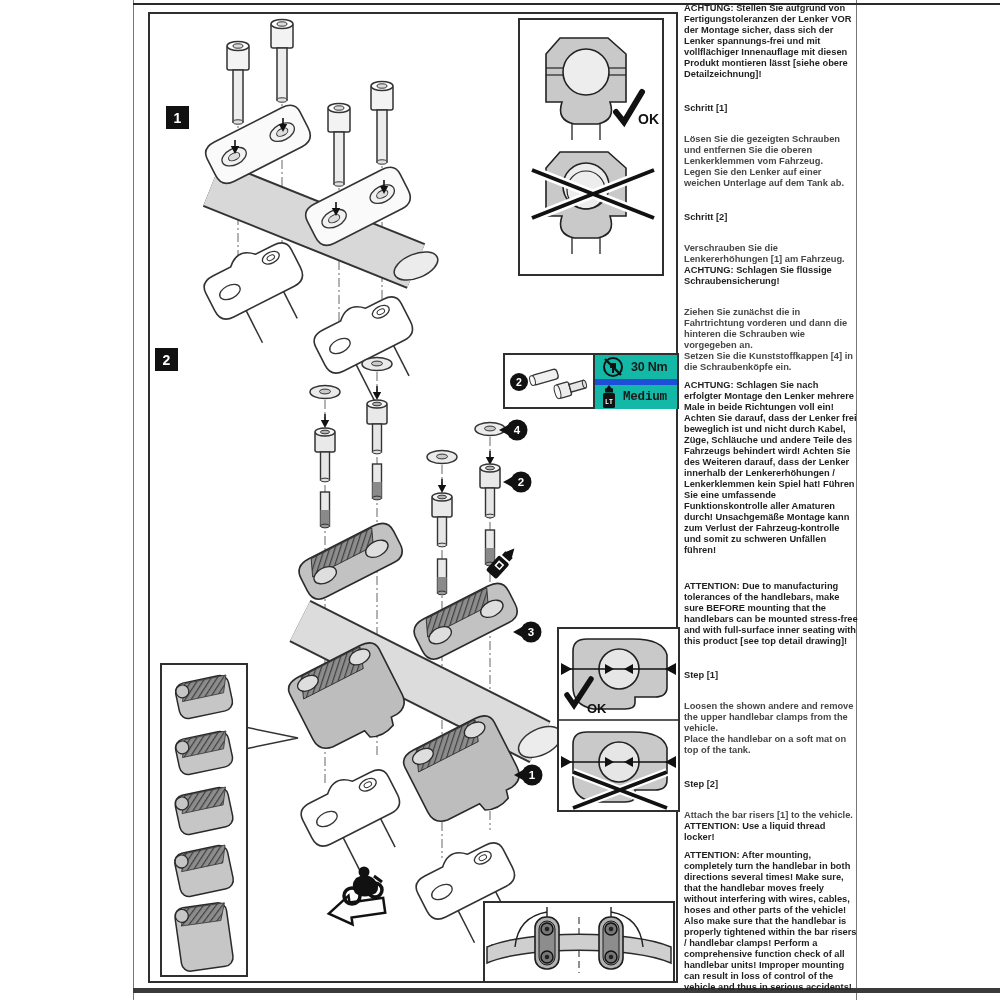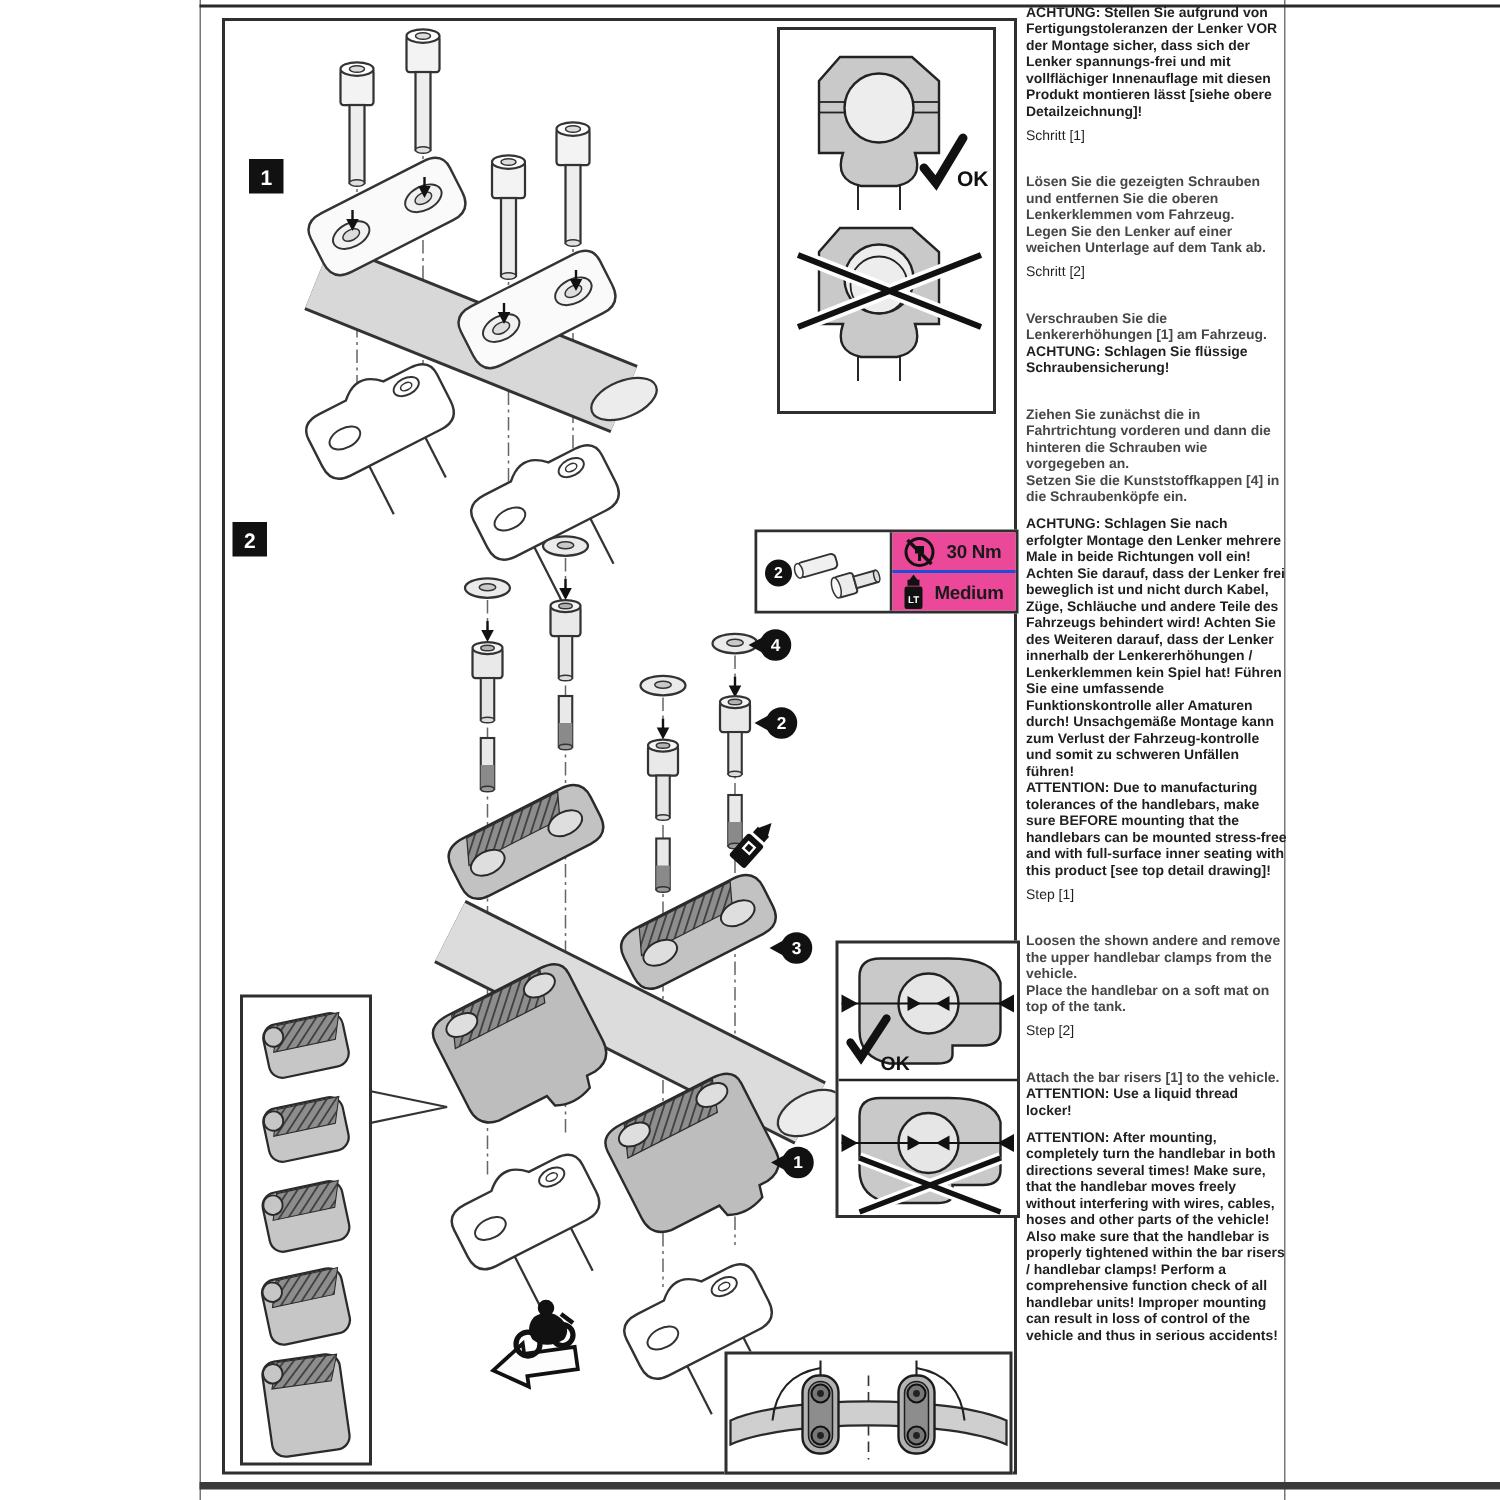--- a/index.html
+++ b/index.html
@@ -13,32 +13,32 @@
   .frame{position:absolute;left:148px;top:12px;width:530px;height:971px;border:2px solid #2f2f2f;box-sizing:border-box;background:#fff;}
   .frame svg.main{position:absolute;left:0;top:0;}
   .inset{position:absolute;border:2px solid #2f2f2f;background:#fff;box-sizing:border-box;}
   .inset-top{left:368px;top:4px;width:146px;height:258px;}
   .inset-torque{left:353px;top:339px;width:176px;height:56px;display:flex;}
   .inset-align{left:407px;top:613px;width:123px;height:185px;}
   .inset-variants{left:10px;top:649px;width:88px;height:314px;}
   .inset-overview{left:333px;top:887px;width:192px;height:82px;}
   .tq-left{width:88px;height:100%;position:relative;background:#fff;}
   .tq-right{flex:1;border-left:2px solid #2f2f2f;display:flex;flex-direction:column;}
-  .tq-row{flex:1;background:#ec4899;display:flex;align-items:center;gap:6px;padding-left:6px;box-sizing:border-box;}
-  .tq-row + .tq-row{border-top:2px solid #1d4ed8;}
+  .tq-row{flex:1;background:#14b8a6;display:flex;align-items:center;gap:6px;padding-left:6px;box-sizing:border-box;}
+  .tq-row + .tq-row{border-top:6px solid #1d4ed8;font-family:Liberation Mono, monospace;}
   .tq-label{font-weight:700;font-size:12.5px;color:#1a1a1a;letter-spacing:-0.2px;}
   
   .textcol{position:absolute;left:684px;top:3px;width:174px;font-size:9.3px;line-height:11px;letter-spacing:0px;}
   .tb{white-space:pre-line;}
   .b{font-weight:700;color:#1f1f1f;}
   .r{font-weight:700;color:#474747;margin-top:20px;}
-  .h{font-weight:400;color:#1f1f1f;margin-top:5px;}
+  .h{font-weight:700;color:#1f1f1f;margin-top:23px;}
   .m5{margin-bottom:5px;}
   .mt7{margin-top:7px;}
-  .engap{}
+  .engap{margin-top:25px;}
   .steplabel{position:absolute;width:23px;height:23px;background:#111;color:#fff;font-weight:700;
              font-size:14px;display:flex;align-items:center;justify-content:center;}
 </style>
 </head>
 <body>
 
 <div class="canvas">
 
   <div class="rule-v" style="left:133px;"></div>
   <div class="rule-v" style="left:856px;"></div>

